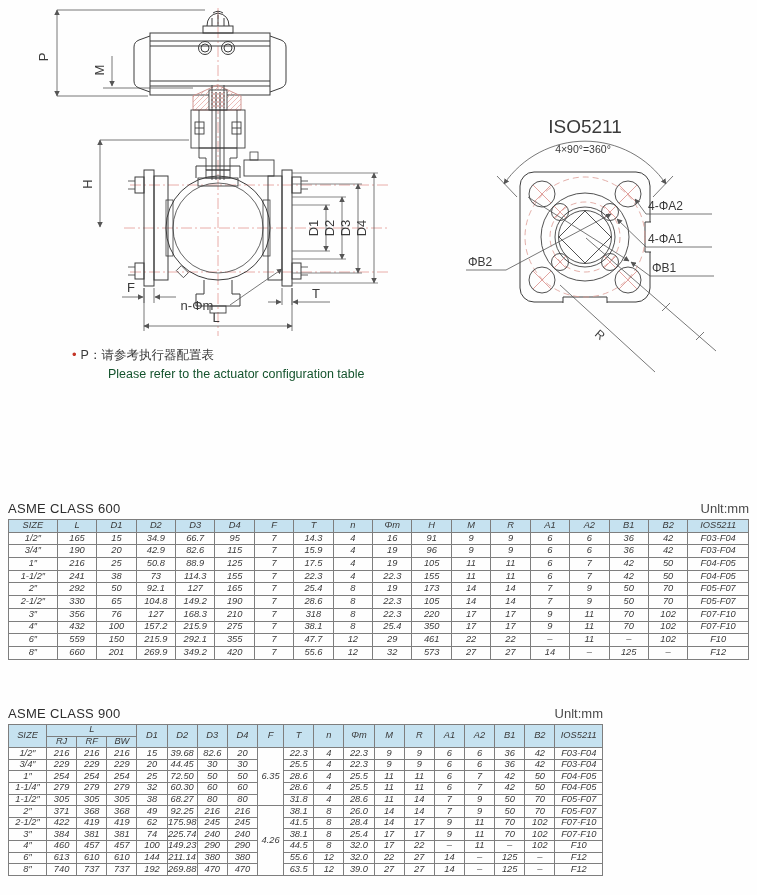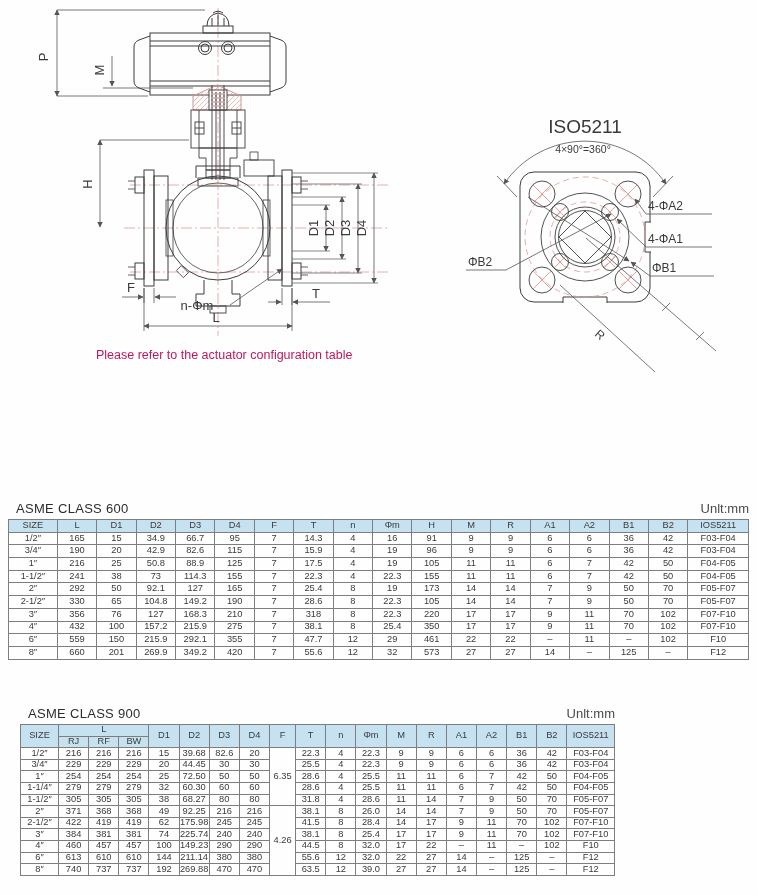--- a/index.html
+++ b/index.html
@@ -2,34 +2,34 @@
 <html><head>
 <meta charset="utf-8">
 <style>
   html,body{margin:0;padding:0;}
   body{
     width:757px;height:895px;position:relative;overflow:hidden;
     background:#fefefe;font-family:"Liberation Sans",sans-serif;
   }
   .abs{position:absolute;}
   svg text{font-family:"Liberation Sans",sans-serif;fill:#3a3a3a;}
-  .title-row{display:flex;justify-content:space-between;align-items:flex-end;margin-bottom:3px;margin-left:8px;}
+  .title-row{display:flex;justify-content:space-between;align-items:flex-end;margin-bottom:3px;}
   .tbl-title{font-size:13px;color:#2d2d2d;letter-spacing:.3px;}
   .unit{font-size:13px;color:#4a4a4a;}
-  table{width:100%;border-collapse:collapse;table-layout:fixed;}
+  table{width:100%;border-collapse:collapse;table-layout:fixed;font-style:italic;}
   th,td{
     border:1px solid #7e7e7e;font-size:9.3px;color:#3a3a3a;text-align:center;
     padding:0;line-height:1.05;font-weight:normal;overflow:hidden;white-space:nowrap;
   }
   th{background:#c6e2f0;}
   #t600-wrap td,#t600-wrap th{height:11.7px;}
   #t900-wrap td,#t900-wrap th{height:10.6px;}
   .note{font-size:12.5px;color:#3a3a3a;line-height:1.45;}
   .note .bullet{color:#c43526;margin-right:4px;font-size:13px;}
-  .note .en{margin-left:24px;color:#be185d;}
+  .note .en{margin-left:36px;color:#14532d;}
 </style>
 </head>
 <body>
 
 <svg class="abs" style="left:0;top:0" width="757" height="392" viewBox="0 0 757 392">
   <defs>
     <marker id="ar" viewBox="0 0 10 10" refX="9" refY="5" markerWidth="7" markerHeight="7" orient="auto-start-reverse">
       <path d="M0 0L10 5L0 10z" fill="#555"></path>
     </marker>
     <pattern id="hatchR" width="5" height="5" patternUnits="userSpaceOnUse">
@@ -202,20 +202,23 @@
       <text x="648" y="210">4-ΦA2</text>
       <text x="648" y="243">4-ΦA1</text>
       <text x="468" y="266">ΦB2</text>
       <text x="652" y="272">ΦB1</text>
       <text x="594" y="335" transform="rotate(41 594 335)">R</text>
     </g>
   </g>
 </svg>
 
 <div class="abs note" style="left:72px;top:346px">
+  <div>
+    <span class="bullet">•</span><span>P：请参考执行器配置表</span>
+  </div>
   <div class="en">Please refer to the actuator configuration table</div>
 </div>
 
 <div id="t600-wrap" class="abs" style="left:8px;top:501px;width:741px">
   <div class="title-row">
     <span class="tbl-title">ASME CLASS 600</span>
     <span class="unit">Unlt:mm</span>
   </div>
   <table>
       <colgroup>
@@ -456,21 +459,21 @@
           <td>14</td>
           <td>–</td>
           <td>125</td>
           <td>–</td>
           <td>F12</td>
         </tr>
       </tbody>
     </table>
 </div>
 
-<div id="t900-wrap" class="abs" style="left:20px;top:706px;width:595px">
+<div id="t900-wrap" class="abs" style="left:8px;top:706px;width:595px">
   <div class="title-row">
     <span class="tbl-title">ASME CLASS 900</span>
     <span class="unit">Unlt:mm</span>
   </div>
   <table>
       <colgroup>
         <col style="width: 6.4%;">
         <col>
         <col>
         <col>

